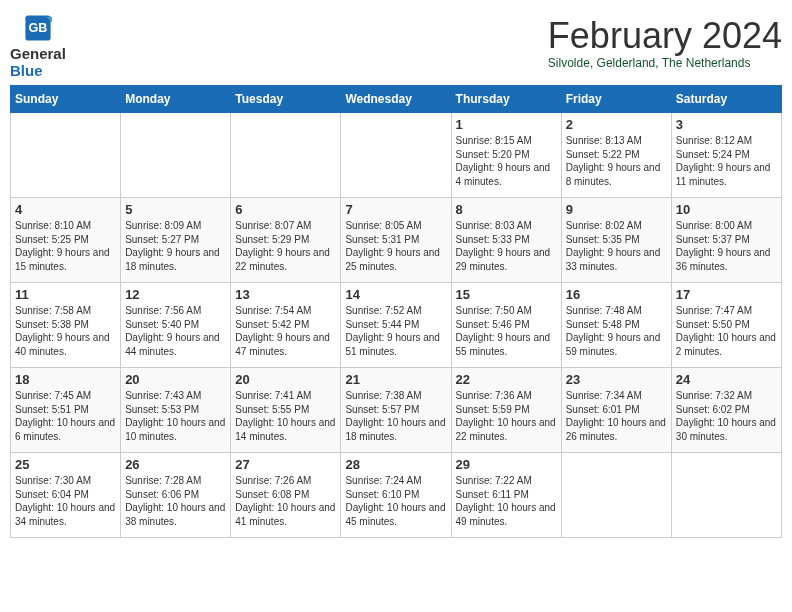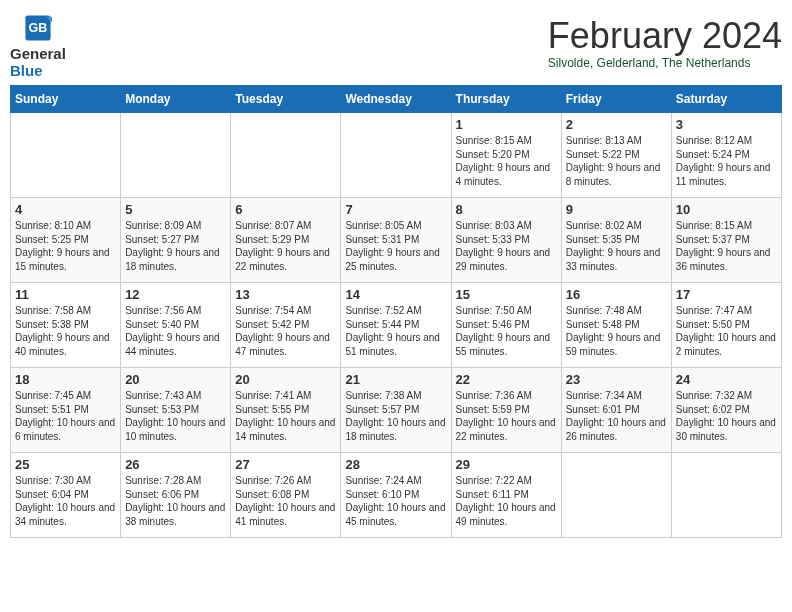--- a/index.html
+++ b/index.html
@@ -175,21 +175,21 @@
 Daylight: 9 hours and 29 minutes.</div>
         </td>
         <td>
           <span class="day-number">9</span>
           <div class="cell-text">Sunrise: 8:02 AM
 Sunset: 5:35 PM
 Daylight: 9 hours and 33 minutes.</div>
         </td>
         <td>
           <span class="day-number">10</span>
-          <div class="cell-text">Sunrise: 8:15 AM
+          <div class="cell-text">Sunrise: 8:00 AM
 Sunset: 5:37 PM
 Daylight: 9 hours and 36 minutes.</div>
         </td>
       </tr>
       <tr>
         <td>
           <span class="day-number">11</span>
           <div class="cell-text">Sunrise: 7:58 AM
 Sunset: 5:38 PM
 Daylight: 9 hours and 40 minutes.</div>

